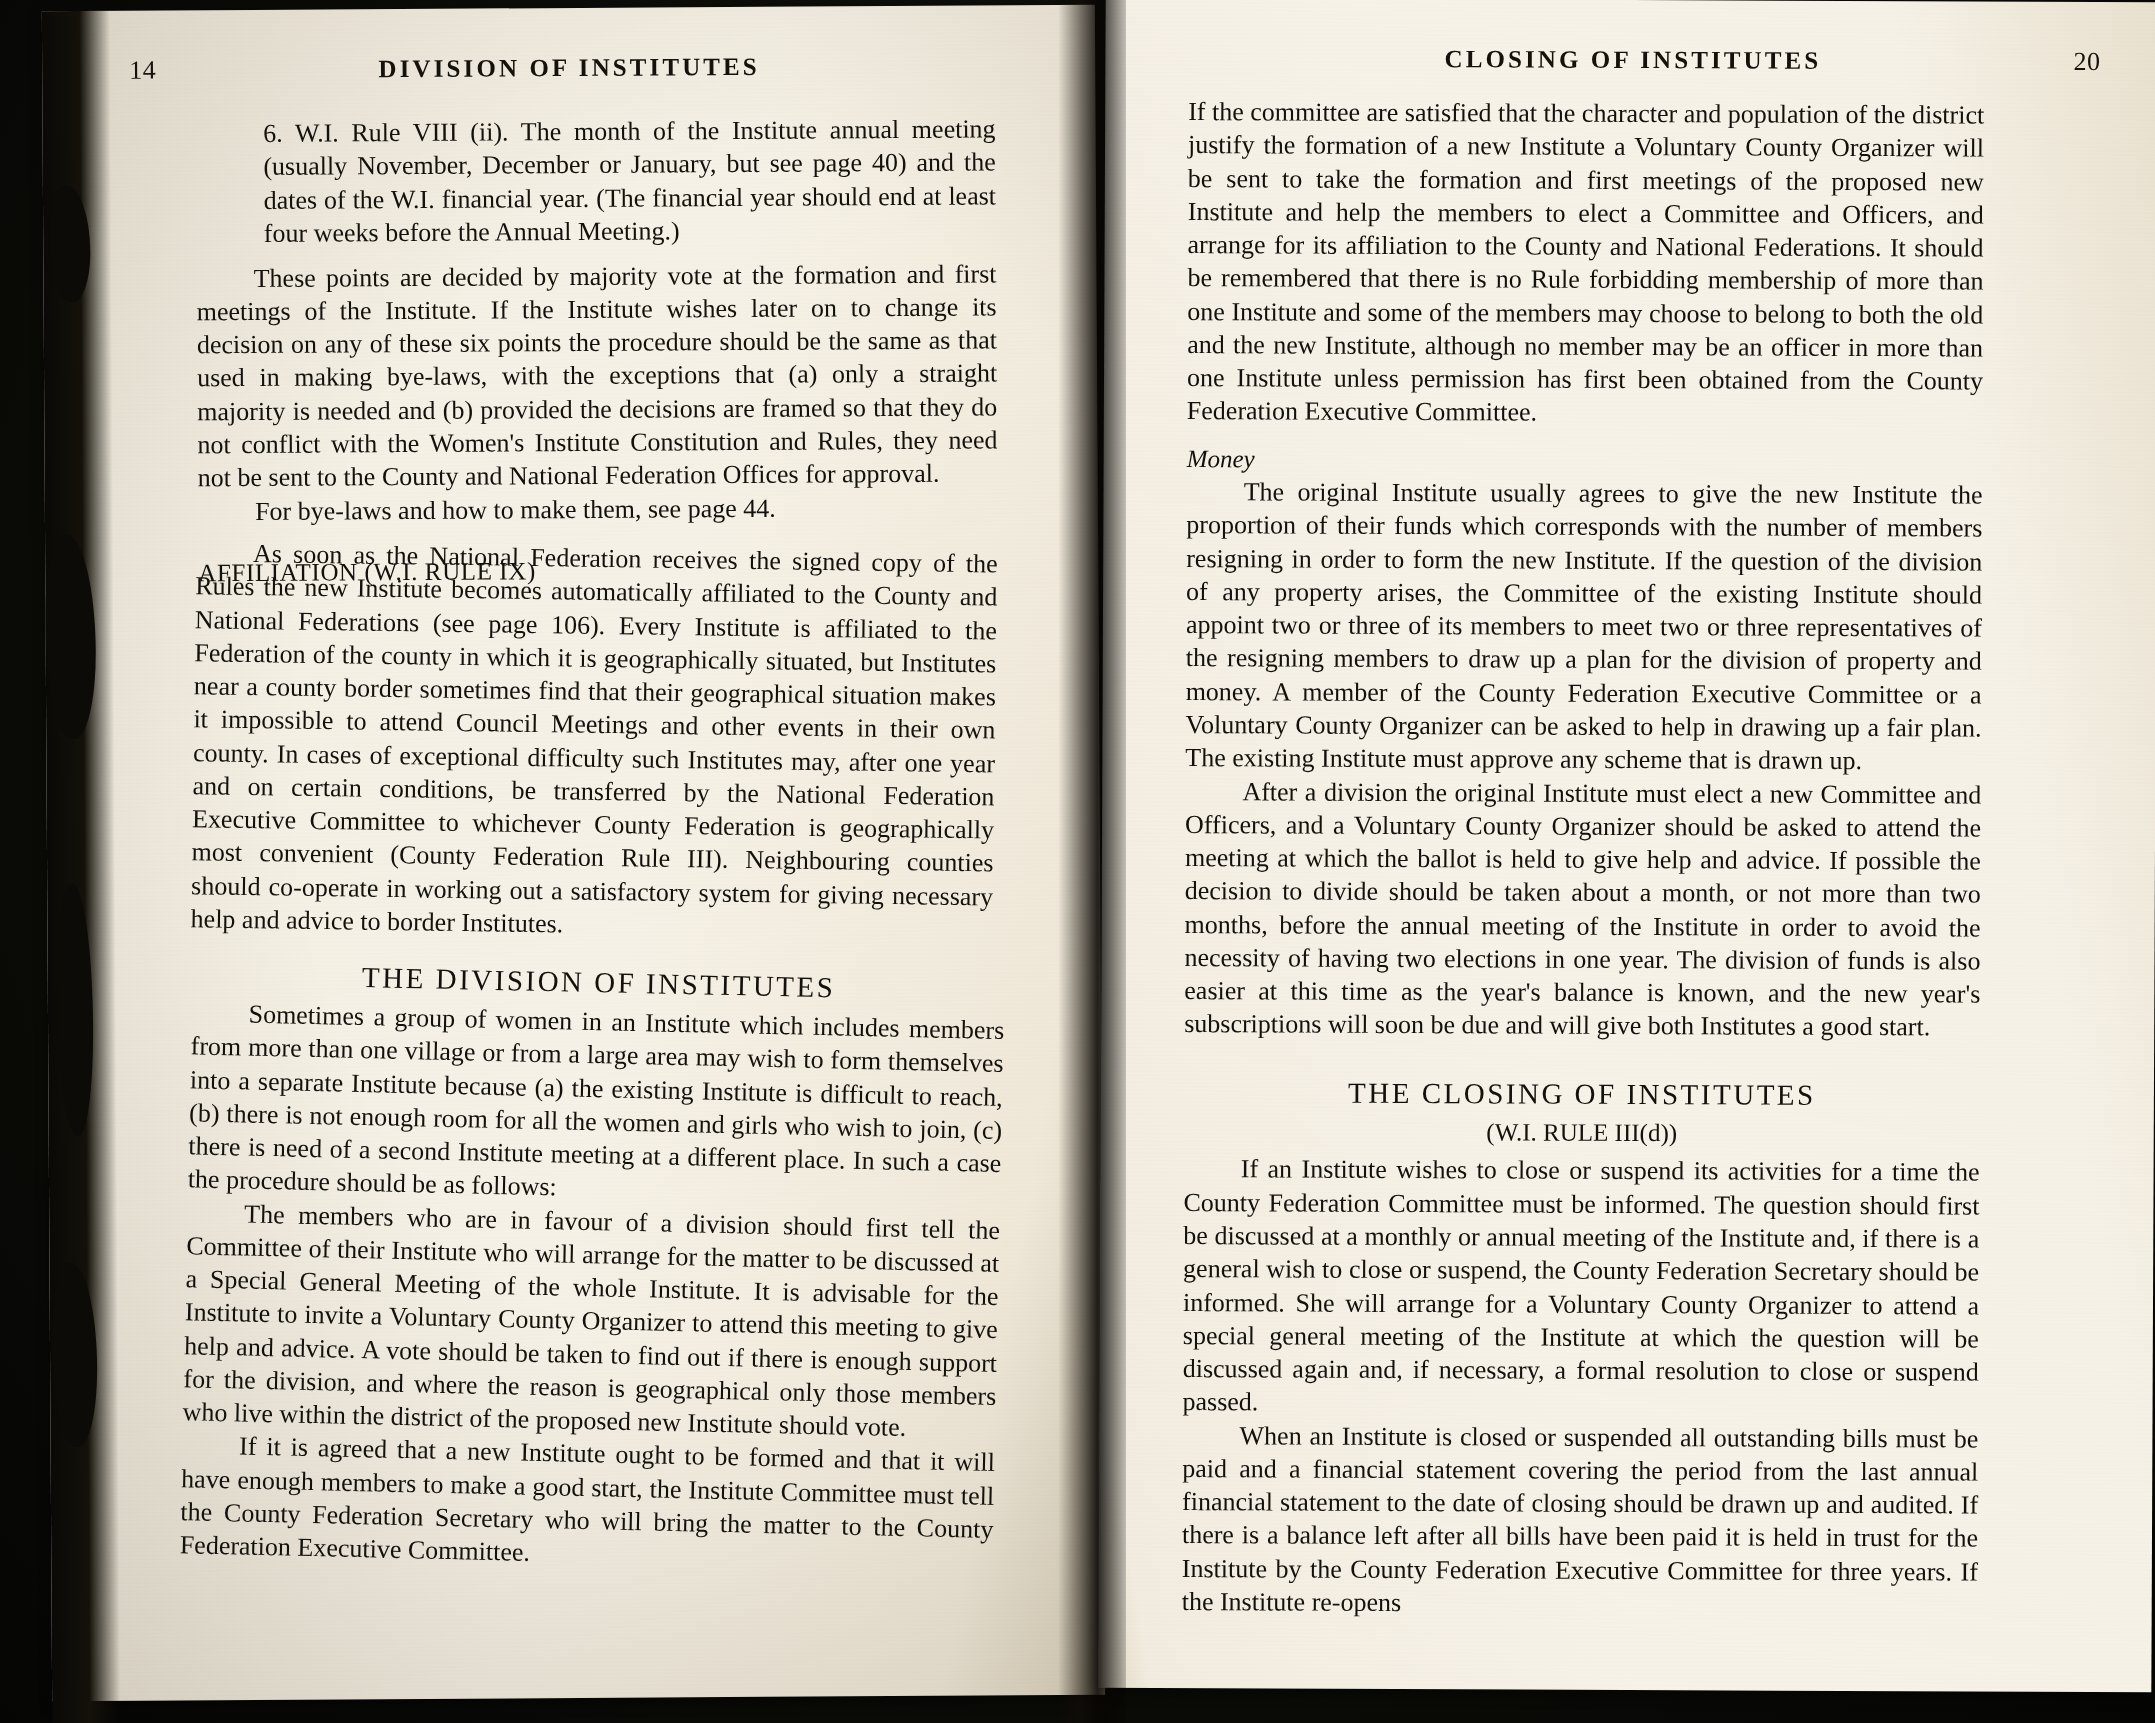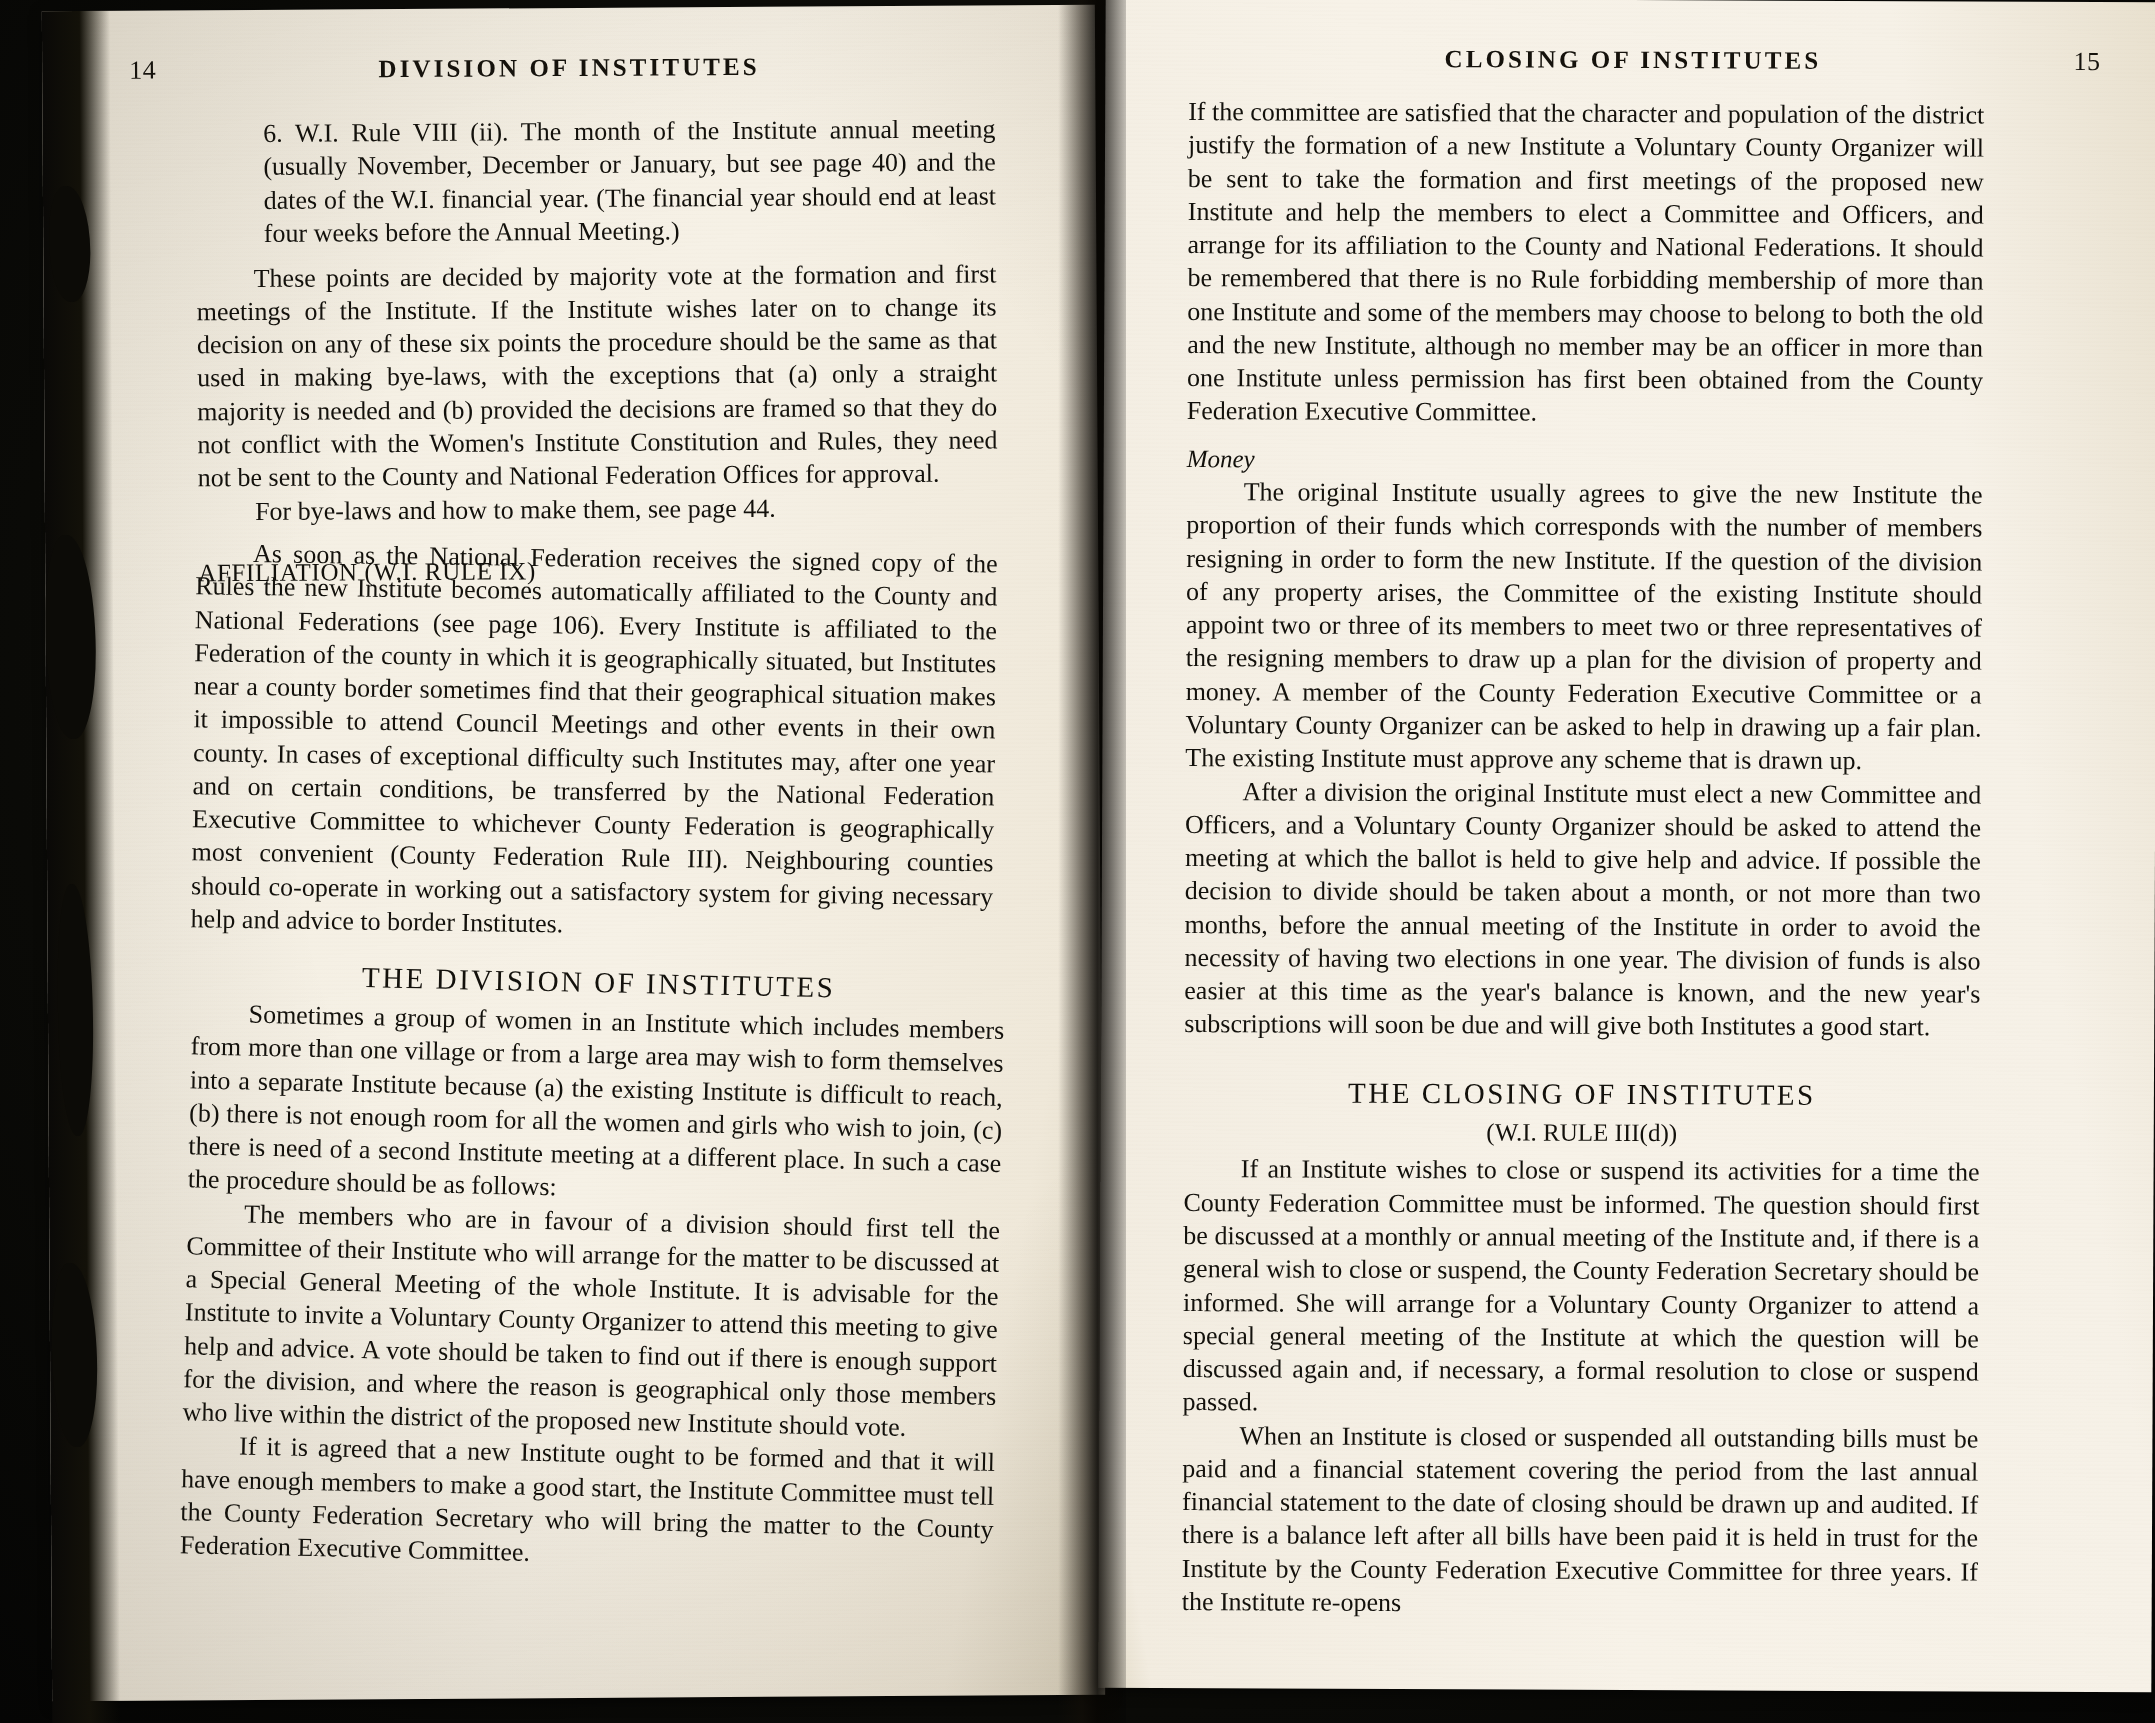--- a/index.html
+++ b/index.html
@@ -207,21 +207,21 @@
       <div class="tear" style="left:9.7px; top:873px; width:35px; height:252px;"></div>
       <div class="tear" style="left:1.9px; top:1252px; width:45px; height:184px;"></div>
     </div>
   </div>
 
   <div class="page page-right">
     <div class="grain"></div>
 
     <div class="head-row" style="left:0; width:1053px; padding:0 58px 0 87px; box-sizing:border-box;">
       <div class="running-head">CLOSING OF INSTITUTES</div>
-      <div class="folio">15</div>
+      <div class="folio">20</div>
     </div>
 
     <div class="col" style="left:83px; top:97px; width:796px;">
       <p class="noindent">If the committee are satisfied that the character and population of the district justify the formation of a new Institute a Voluntary County Organizer will be sent to take the formation and first meetings of the proposed new Institute and help the members to elect a Committee and Officers, and arrange for its affiliation to the County and National Federations.  It should be remembered that there is no Rule forbidding membership of more than one Institute and some of the members may choose to belong to both the old and the new Institute, although no member may be an officer in more than one Institute unless permission has first been obtained from the County Federation Executive Committee.</p>
       <p class="run-head-italic">Money</p>
       <p>The original Institute usually agrees to give the new Institute the proportion of their funds which corresponds with the number of members resigning in order to form the new Institute.  If the question of the division of any property arises, the Committee of the existing Institute should appoint two or three of its members to meet two or three representatives of the resigning members to draw up a plan for the division of property and money.  A member of the County Federation Executive Committee or a Voluntary County Organizer can be asked to help in drawing up a fair plan. The existing Institute must approve any scheme that is drawn up.</p>
       <p>After a division the original Institute must elect a new Committee and Officers, and a Voluntary County Organizer should be asked to attend the meeting at which the ballot is held to give help and advice.  If possible the decision to divide should be taken about a month, or not more than two months, before the annual meeting of the Institute in order to avoid the necessity of having two elections in one year.  The division of funds is also easier at this time as the year's balance is known, and the new year's subscriptions will soon be due and will give both Institutes a good start.</p>
       <p class="section-title">THE CLOSING OF INSTITUTES</p>
       <p class="subtitle-center">(W.I. RULE III(d))</p>
       <p>If an Institute wishes to close or suspend its activities for a time the County Federation Committee must be informed.   The question should first be discussed at a monthly or annual meeting of the Institute and, if there is a general wish to close or suspend, the County Federation Secretary should be informed.  She will arrange for a Voluntary County Organizer to attend a special general meeting of the Institute at which the question will be discussed again and, if necessary, a formal resolution to close or suspend passed.</p>

